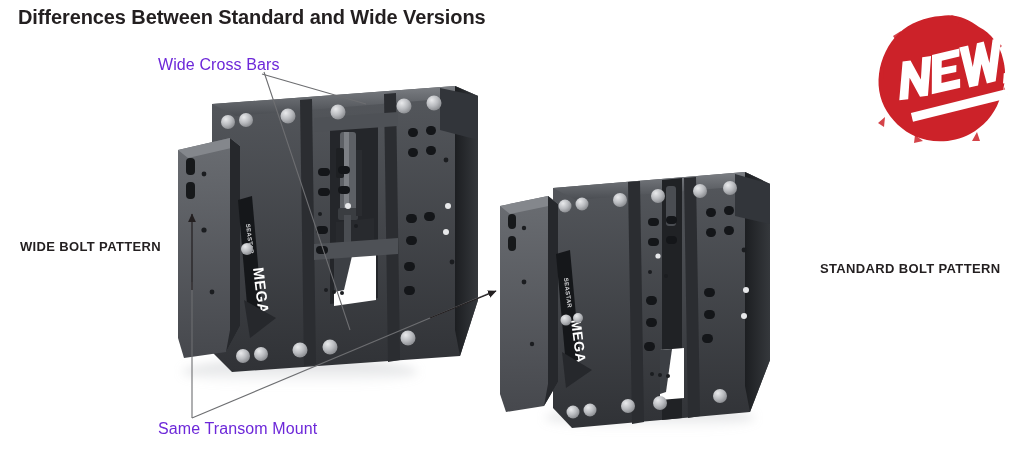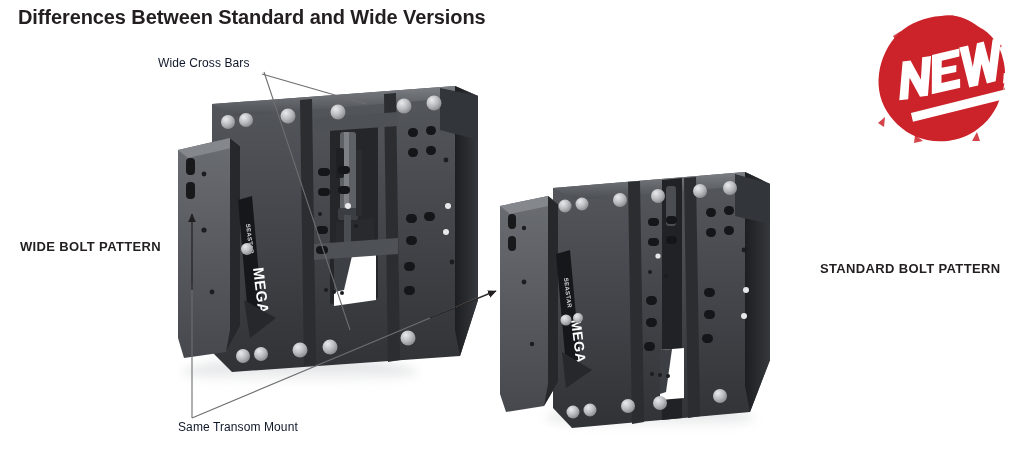--- a/index.html
+++ b/index.html
@@ -4,25 +4,25 @@
 <style>
   html,body{margin:0;padding:0;background:#fff;}
   body{width:1024px;height:462px;position:relative;overflow:hidden;
        font-family:"Liberation Sans",sans-serif;}
   #stage{position:absolute;inset:0;width:1024px;height:352px;}
 
   .page-title{position:absolute;left:18px;top:6px;font-size:20px;font-weight:bold;
     color:#231f20;letter-spacing:-0.1px;white-space:nowrap;}
 
   .lbl{position:absolute;white-space:nowrap;}
-  .lbl-soft{font-size:12px;color:#0f172a;letter-spacing:.1px;}
+  .lbl-soft{font-size:16px;color:#6d28d9;letter-spacing:.1px;}
   .lbl-bold{font-size:13px;color:#231f20;font-weight:bold;letter-spacing:.35px;}
 
   #lbl-cross{left:158px;top:56px;}
-  #lbl-transom{left:158px;top:420px;margin-left:20px;}
+  #lbl-transom{left:158px;top:420px;}
   #lbl-wide{left:20px;top:239px;}
   #lbl-standard{left:820px;top:261px;}
 
   .art{position:absolute;left:0;top:0;}
   .badge{position:absolute;left:868px;top:8px;}
 </style>
 </head>
 <body>
 
 <div id="stage">

